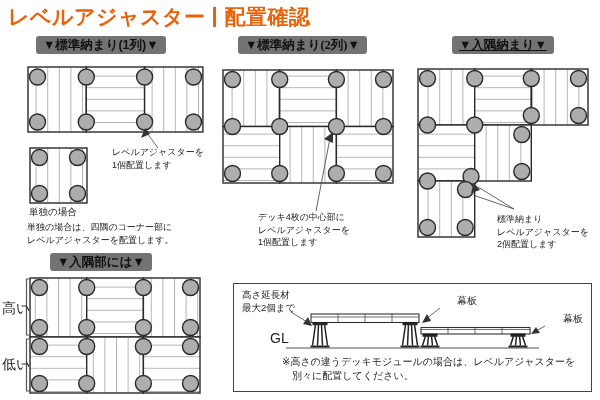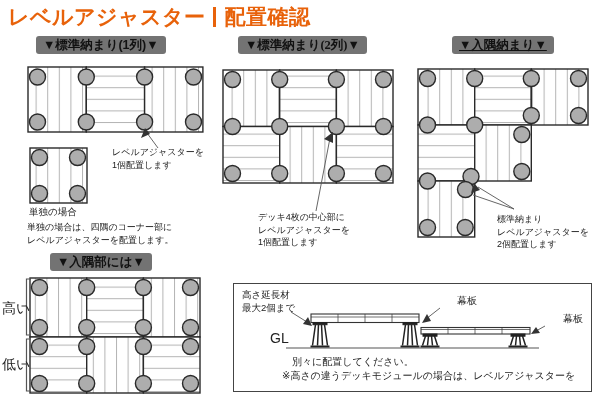--- a/index.html
+++ b/index.html
@@ -233,16 +233,16 @@
     </g>
   </svg>
   <div class="txt sv-small" style="left:8px;top:4px;">
     <div>高さ延長材</div>
     <div>最大2個まで</div>
   </div>
   <div class="txt sv-lab" style="left:203px;top:10px;">幕板</div>
   <div class="txt sv-lab" style="left:309px;top:28px;">幕板</div>
   <div class="txt sv-gl" style="left:36px;top:46px;">GL</div>
   <div class="txt sv-note" style="left:48px;top:71px;">
+    <div>※高さの違うデッキモジュールの場合は、レベルアジャスターを</div>
     <div style="padding-left:10px;">別々に配置してください。</div>
-    <div>※高さの違うデッキモジュールの場合は、レベルアジャスターを</div>
   </div>
 </div>
 
 </body></html>

